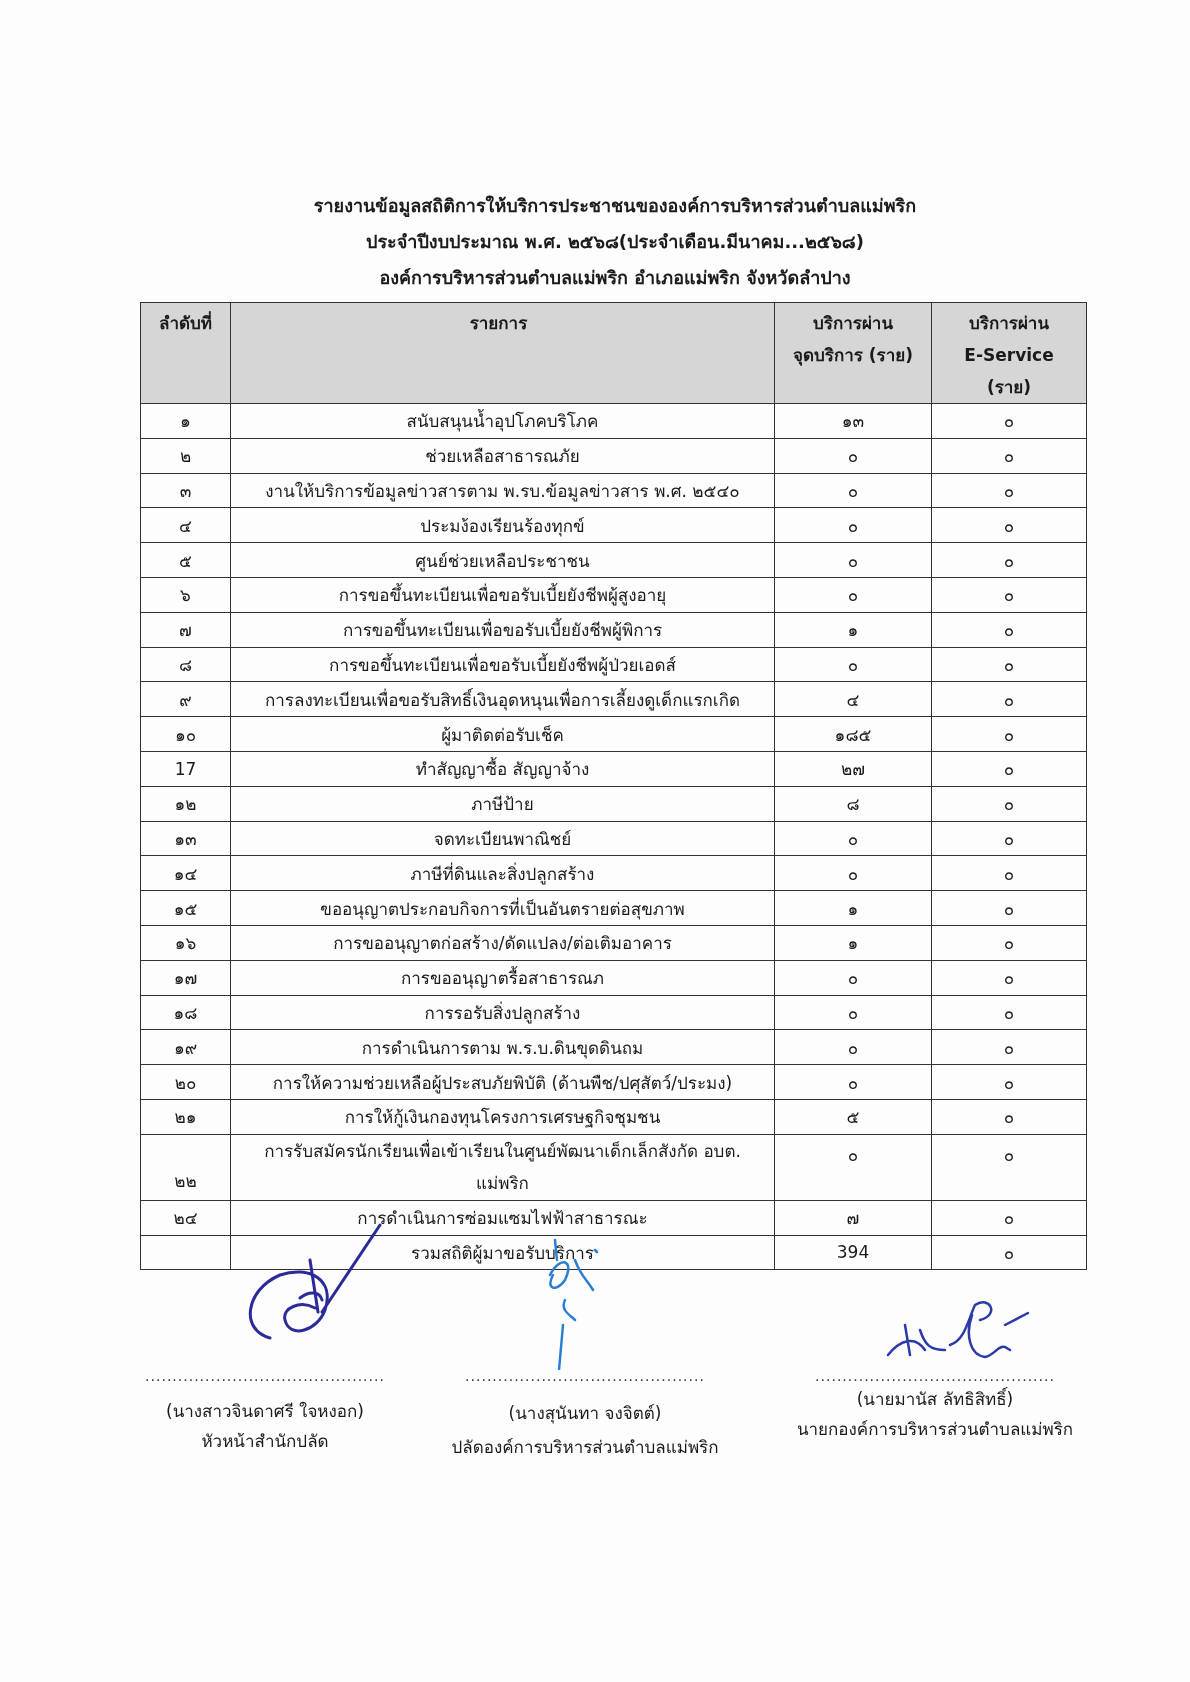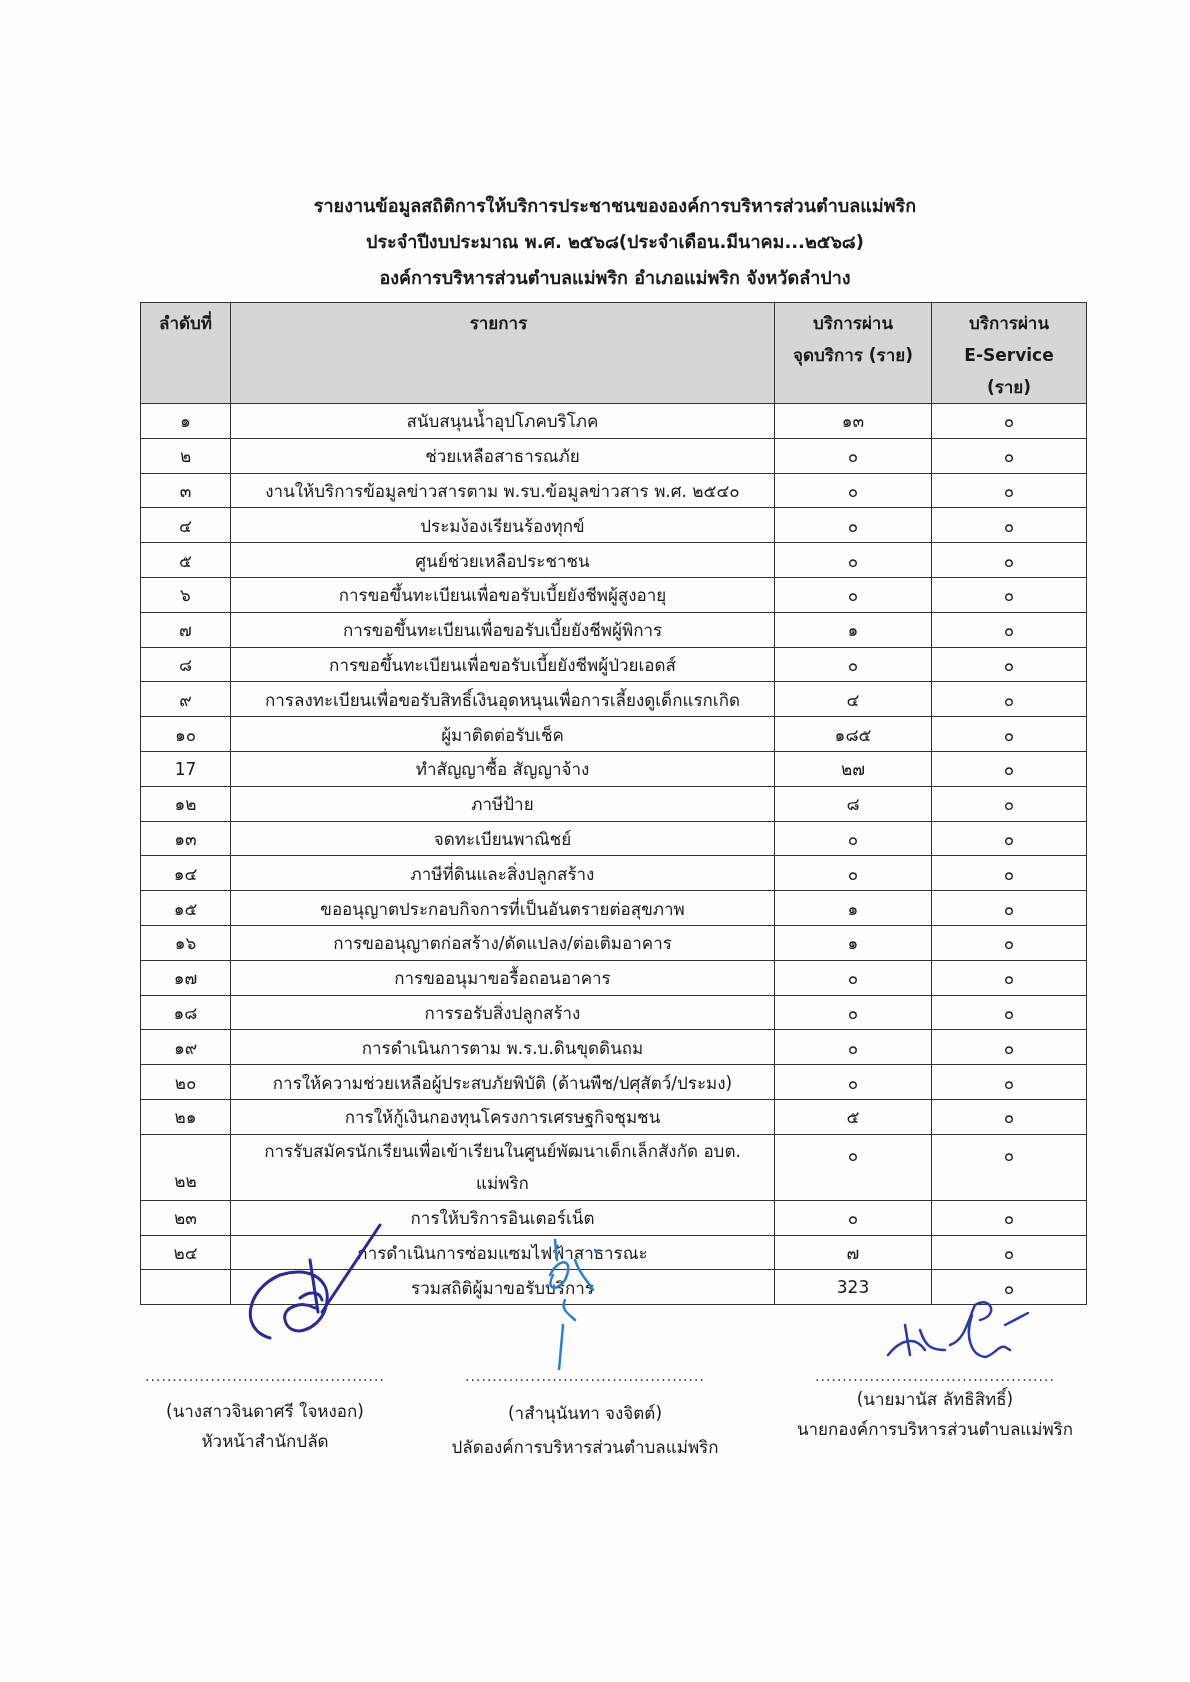--- a/index.html
+++ b/index.html
@@ -179,21 +179,21 @@
           <td class="num">๐</td>
         </tr>
       <tr>
           <td class="no">๑๖</td>
           <td class="item">การขออนุญาตก่อสร้าง/ดัดแปลง/ต่อเติมอาคาร</td>
           <td class="num">๑</td>
           <td class="num">๐</td>
         </tr>
       <tr>
           <td class="no">๑๗</td>
-          <td class="item">การขออนุมาขอรื้อถอนอาคาร</td>
+          <td class="item">การขออนุญาตรื้อสาธารณภ</td>
           <td class="num">๐</td>
           <td class="num">๐</td>
         </tr>
       <tr>
           <td class="no">๑๘</td>
           <td class="item">การรอรับสิ่งปลูกสร้าง</td>
           <td class="num">๐</td>
           <td class="num">๐</td>
         </tr>
       <tr>
@@ -214,35 +214,29 @@
           <td class="num">๕</td>
           <td class="num">๐</td>
         </tr>
       <tr class="tall">
           <td class="no">๒๒</td>
           <td class="item">การรับสมัครนักเรียนเพื่อเข้าเรียนในศูนย์พัฒนาเด็กเล็กสังกัด อบต. แม่พริก</td>
           <td class="num">๐</td>
           <td class="num">๐</td>
         </tr>
       <tr>
-          <td class="no">๒๓</td>
-          <td class="item">การให้บริการอินเตอร์เน็ต</td>
-          <td class="num">๐</td>
-          <td class="num">๐</td>
-        </tr>
-      <tr>
           <td class="no">๒๔</td>
           <td class="item">การดำเนินการซ่อมแซมไฟฟ้าสาธารณะ</td>
           <td class="num">๗</td>
           <td class="num">๐</td>
         </tr>
       <tr>
           <td class="no"></td>
           <td class="item">รวมสถิติผู้มาขอรับบริการ</td>
-          <td class="num">323</td>
+          <td class="num">394</td>
           <td class="num">๐</td>
         </tr>
     </tbody>
   </table>
 
   <svg class="sig-svg" style="left:240px; top:1220px;" width="180" height="130" viewBox="0 0 180 130">
     <path d="M30 118 C 0 110, 5 70, 40 55 C 70 45, 95 60, 85 90 C 78 110, 50 120, 45 100 C 42 88, 60 80, 75 88 M70 40 L78 92 M60 78 C 70 70, 80 72, 82 80 M82 92 L140 5" fill="none" stroke="#2a2a9a" stroke-width="3" stroke-linecap="round"></path>
   </svg>
   <svg class="sig-svg" style="left:535px; top:1230px;" width="90" height="140" viewBox="0 0 90 140">
     <path d="M20 10 L22 30 M15 45 C 25 25, 40 30, 30 50 C 22 62, 10 60, 18 45 M40 30 C 45 45, 52 50, 58 60 M60 20 L62 22 M30 70 C 25 80, 35 85, 40 90 M28 95 L24 140" fill="none" stroke="#2a7fd4" stroke-width="2.5" stroke-linecap="round"></path>
@@ -252,21 +246,21 @@
   </svg>
 
   <div class="sign-block" style="left:130px; top:1368px; width:270px;">
     <div class="sign-dots">............................................</div>
     <div style="margin-top:12px;">(นางสาวจินดาศรี ใจหงอก)</div>
     <div>หัวหน้าสำนักปลัด</div>
   </div>
 
   <div class="sign-block" style="left:440px; top:1368px; width:290px;">
     <div class="sign-dots">............................................</div>
-    <div style="margin-top:14px;">(าสำนุนันทา  จงจิตต์)</div>
+    <div style="margin-top:14px;">(นางสุนันทา  จงจิตต์)</div>
     <div style="margin-top:4px;">ปลัดองค์การบริหารส่วนตำบลแม่พริก</div>
   </div>
 
   <div class="sign-block" style="left:775px; top:1368px; width:320px;">
     <div class="sign-dots">............................................</div>
     <div style="">(นายมานัส ลัทธิสิทธิ์)</div>
     <div>นายกองค์การบริหารส่วนตำบลแม่พริก</div>
   </div>
 
 </div>

